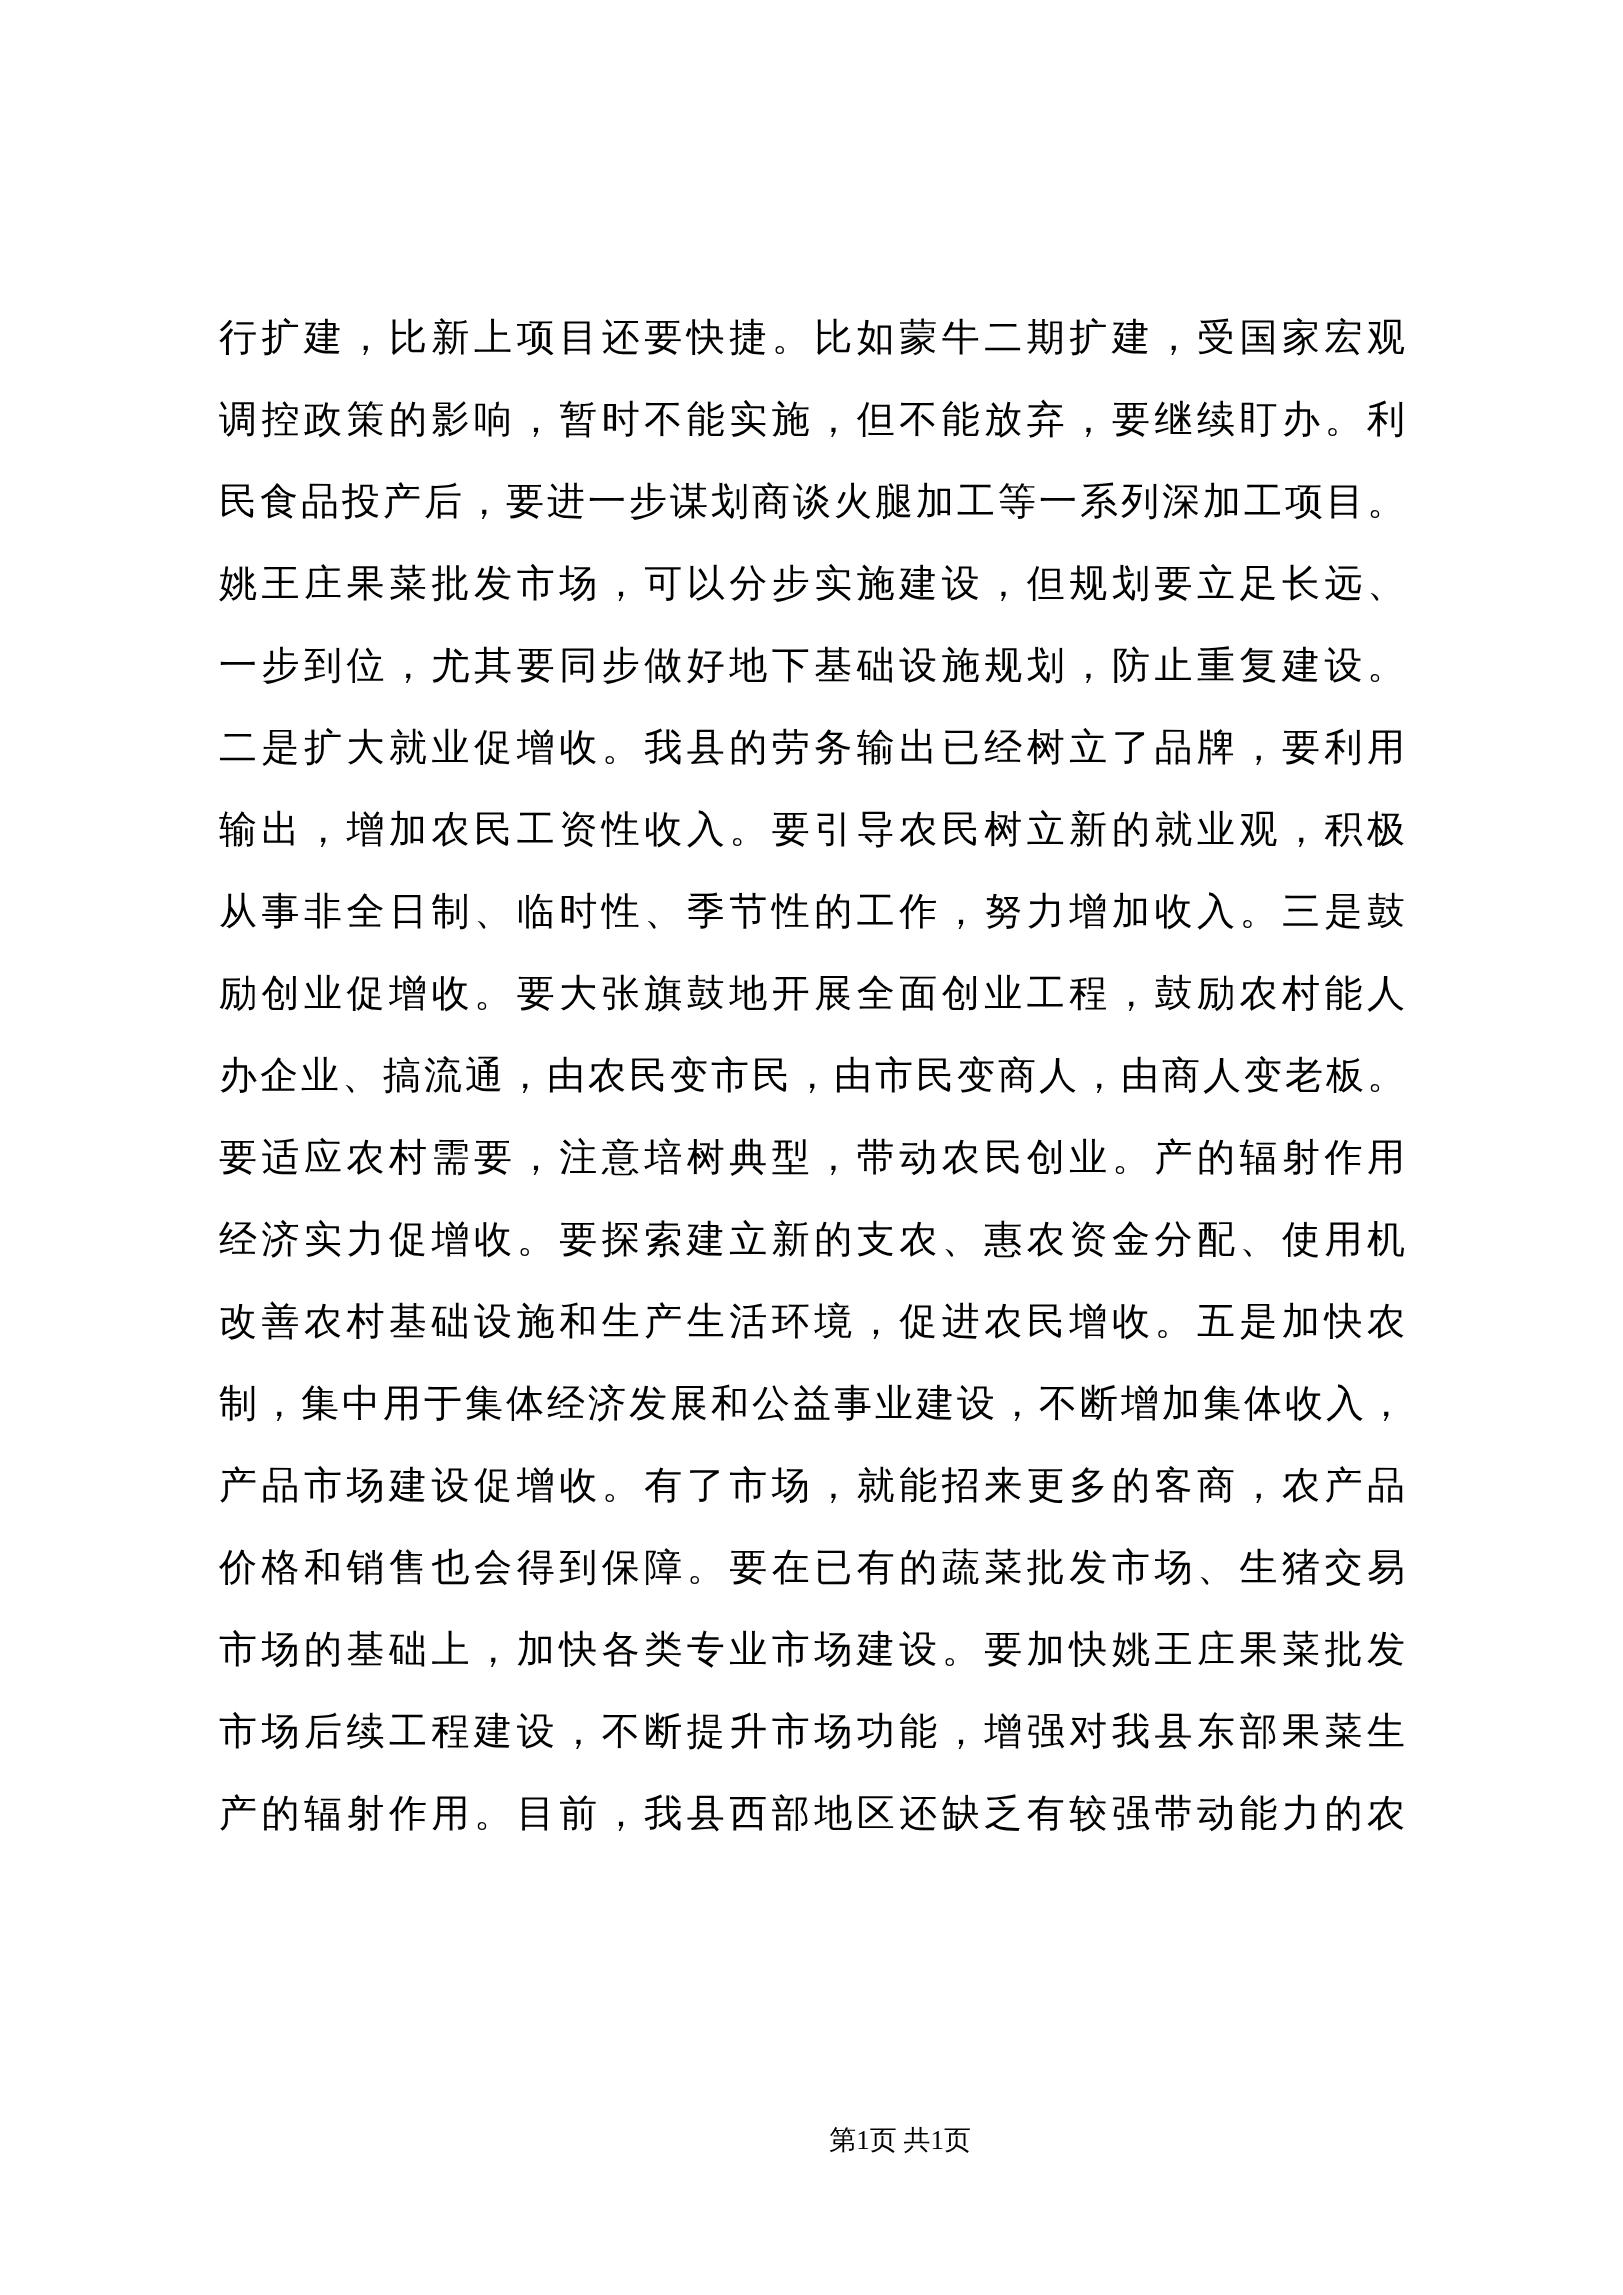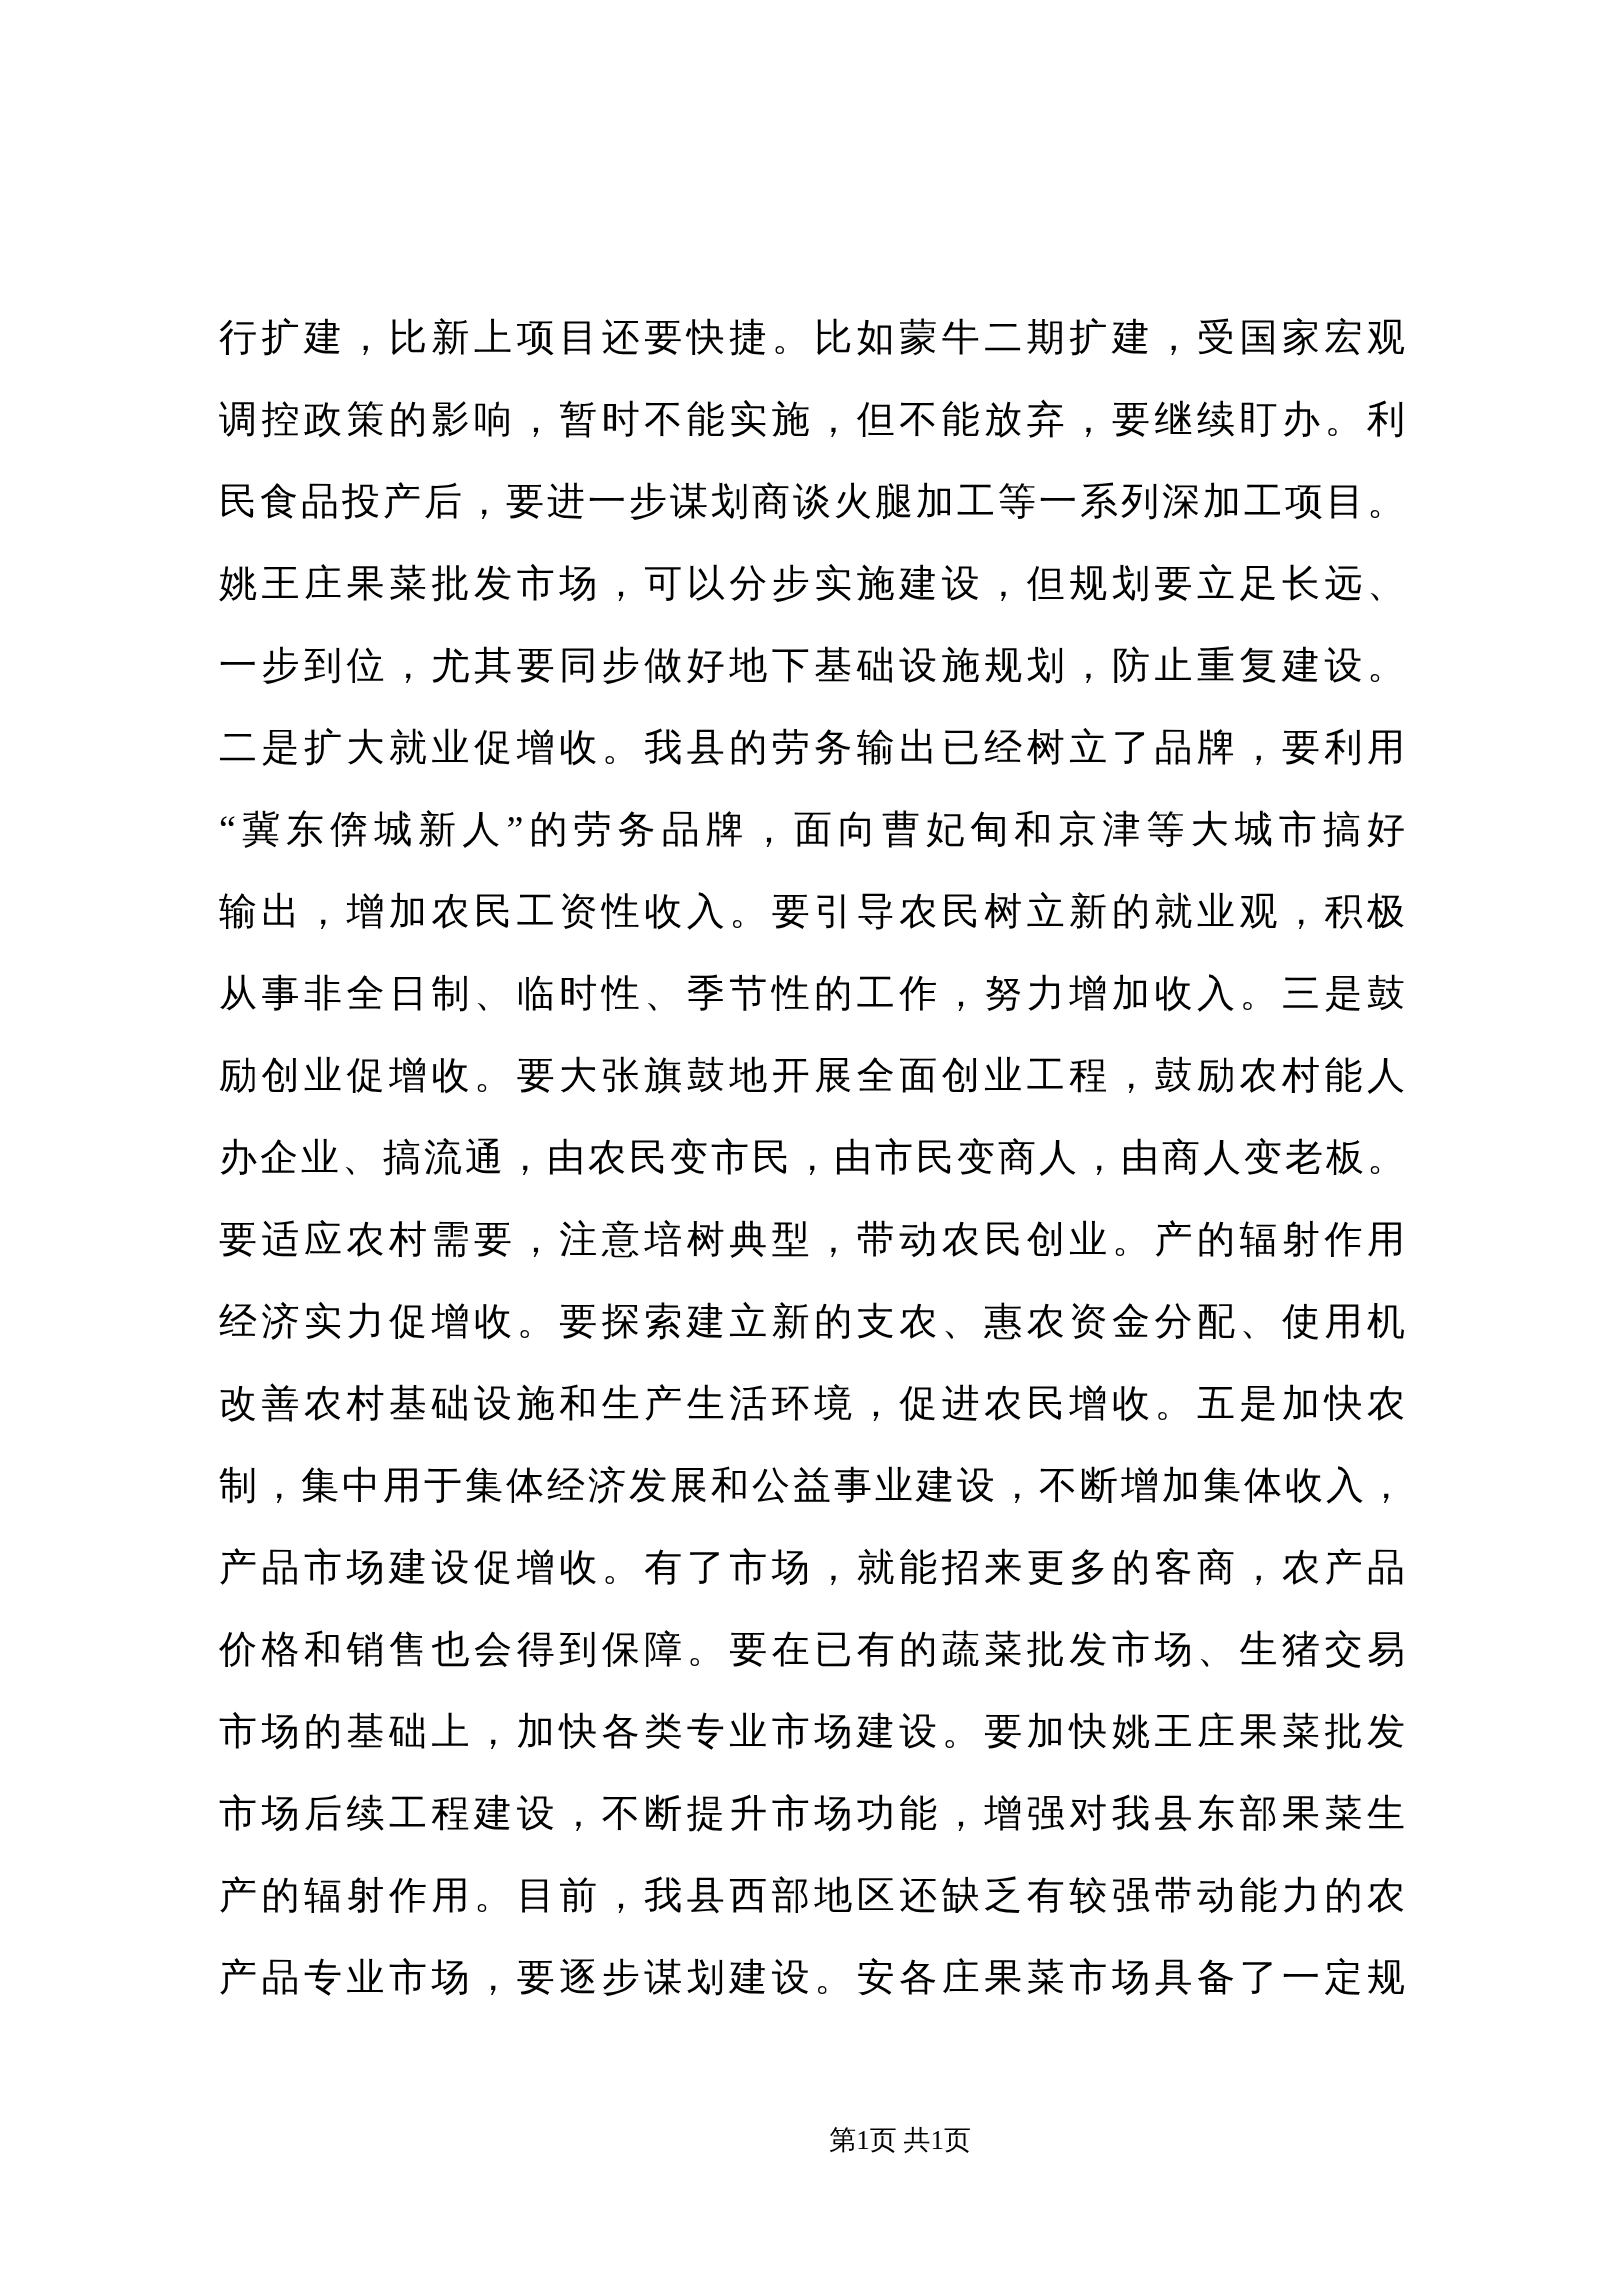--- a/index.html
+++ b/index.html
@@ -44,31 +44,29 @@
 <body>
 
 <div class="page">
   <div class="doc-body">
       <div class="text-line">行扩建，比新上项目还要快捷。比如蒙牛二期扩建，受国家宏观</div>
       <div class="text-line">调控政策的影响，暂时不能实施，但不能放弃，要继续盯办。利</div>
       <div class="text-line">民食品投产后，要进一步谋划商谈火腿加工等一系列深加工项目。</div>
       <div class="text-line">姚王庄果菜批发市场，可以分步实施建设，但规划要立足长远、</div>
       <div class="text-line">一步到位，尤其要同步做好地下基础设施规划，防止重复建设。</div>
       <div class="text-line">二是扩大就业促增收。我县的劳务输出已经树立了品牌，要利用</div>
-      <div class="text-line">“冀东倴城新人”的劳务品牌，面向曹妃甸和京津等大城市搞好</div>
       <div class="text-line">输出，增加农民工资性收入。要引导农民树立新的就业观，积极</div>
       <div class="text-line">从事非全日制、临时性、季节性的工作，努力增加收入。三是鼓</div>
       <div class="text-line">励创业促增收。要大张旗鼓地开展全面创业工程，鼓励农村能人</div>
       <div class="text-line">办企业、搞流通，由农民变市民，由市民变商人，由商人变老板。</div>
       <div class="text-line">要适应农村需要，注意培树典型，带动农民创业。产的辐射作用</div>
       <div class="text-line">经济实力促增收。要探索建立新的支农、惠农资金分配、使用机</div>
       <div class="text-line">改善农村基础设施和生产生活环境，促进农民增收。五是加快农</div>
       <div class="text-line">制，集中用于集体经济发展和公益事业建设，不断增加集体收入，</div>
       <div class="text-line">产品市场建设促增收。有了市场，就能招来更多的客商，农产品</div>
       <div class="text-line">价格和销售也会得到保障。要在已有的蔬菜批发市场、生猪交易</div>
       <div class="text-line">市场的基础上，加快各类专业市场建设。要加快姚王庄果菜批发</div>
       <div class="text-line">市场后续工程建设，不断提升市场功能，增强对我县东部果菜生</div>
       <div class="text-line">产的辐射作用。目前，我县西部地区还缺乏有较强带动能力的农</div>
-      <div class="text-line">产品专业市场，要逐步谋划建设。安各庄果菜市场具备了一定规</div>
     </div>
   <div class="page-footer">第1页 共1页</div>
 </div>
 
 
 </body></html>

